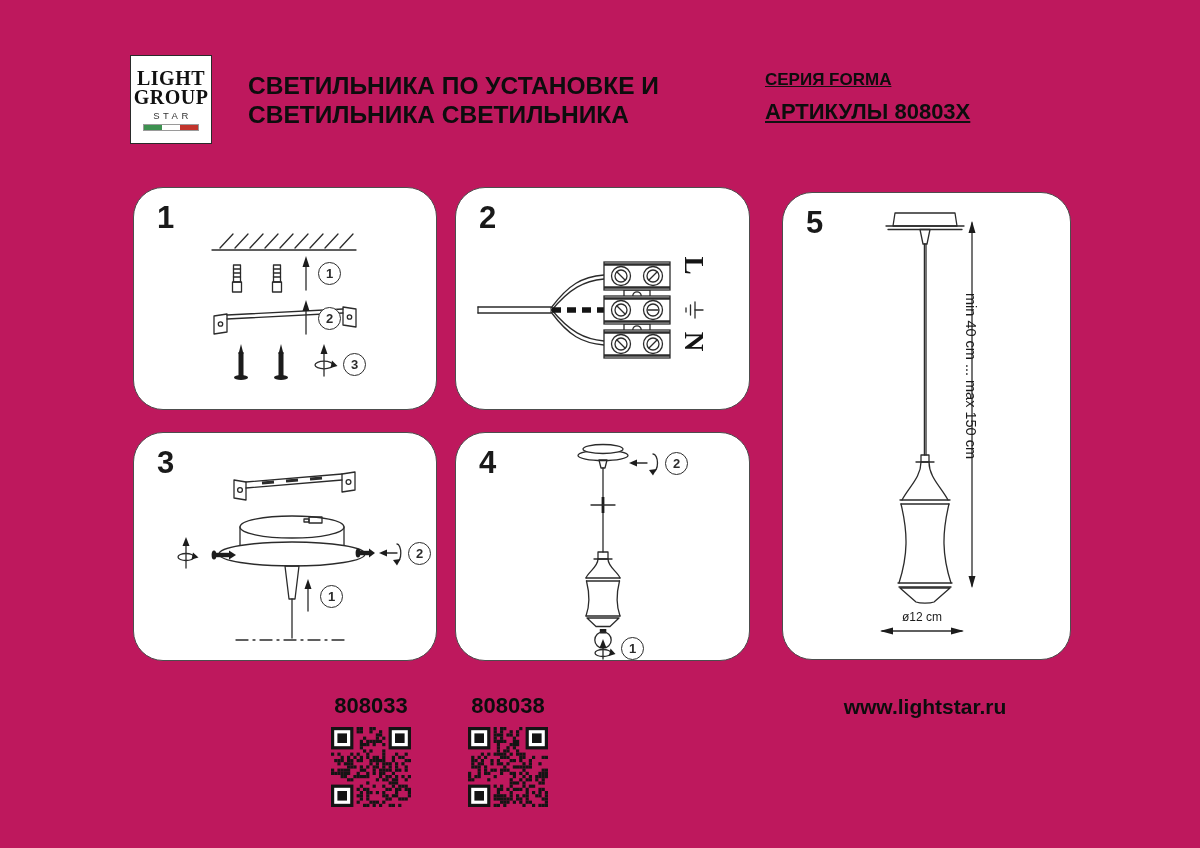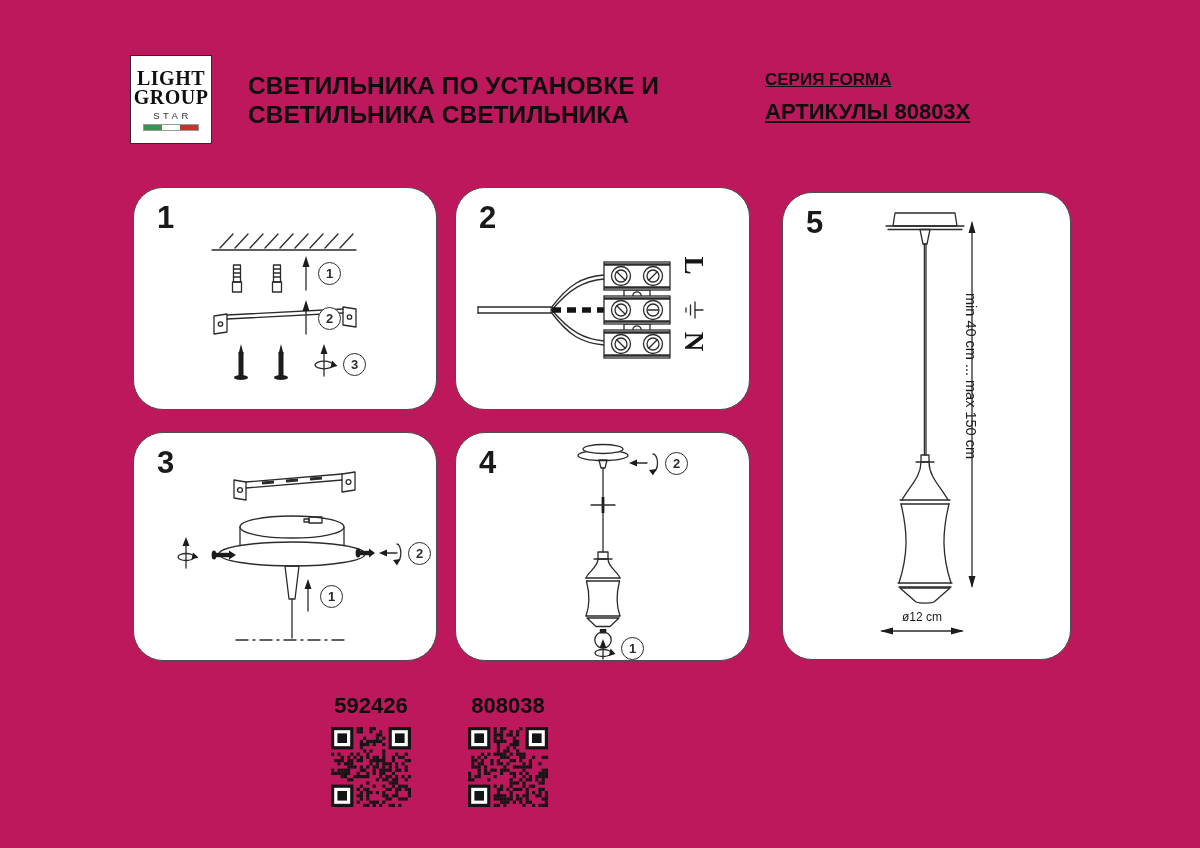--- a/index.html
+++ b/index.html
@@ -326,21 +326,21 @@
       <polygon class="fl" points="185.5,383 189,395 192.5,383"></polygon>
 
       <line class="ln" x1="99" y1="438" x2="179" y2="438"></line>
       <polygon class="fl" points="110,434.5 97,438 110,441.5"></polygon>
       <polygon class="fl" points="168,434.5 181,438 168,441.5"></polygon>
     </svg>
     <span class="dim-v">min 40 cm ... max 150 cm</span>
     <span class="dim-d">ø12 cm</span>
   </div>
 
-  <span class="art-label" style="left:321px;top:693px">592426</span>
+  <span class="art-label" style="left:321px;top:693px">808033</span>
   <span class="art-label" style="left:458px;top:693px">808038</span>
   <div class="qr" style="left:331px;top:727px"><svg width="80" height="80" viewBox="0 0 80 80" fill="#141414" xmlns="http://www.w3.org/2000/svg">
         <rect x="25.60" y="0.00" width="3.20" height="3.20"></rect>
         <rect x="28.80" y="0.00" width="3.20" height="3.20"></rect>
         <rect x="38.40" y="0.00" width="3.20" height="3.20"></rect>
         <rect x="41.60" y="0.00" width="3.20" height="3.20"></rect>
         <rect x="25.60" y="3.20" width="3.20" height="3.20"></rect>
         <rect x="28.80" y="3.20" width="3.20" height="3.20"></rect>
         <rect x="38.40" y="3.20" width="3.20" height="3.20"></rect>
         <rect x="48.00" y="3.20" width="3.20" height="3.20"></rect>
@@ -728,14 +728,15 @@
         <rect x="0" y="0" width="22.400000000000002" height="22.400000000000002"></rect>
         <rect fill="#fff" x="3.2" y="3.2" width="16" height="16"></rect>
         <rect x="6.4" y="6.4" width="9.600000000000001" height="9.600000000000001"></rect>
         <rect x="57.6" y="0" width="22.400000000000002" height="22.400000000000002"></rect>
         <rect fill="#fff" x="60.800000000000004" y="3.2" width="16" height="16"></rect>
         <rect x="64" y="6.4" width="9.600000000000001" height="9.600000000000001"></rect>
         <rect x="0" y="57.6" width="22.400000000000002" height="22.400000000000002"></rect>
         <rect fill="#fff" x="3.2" y="60.800000000000004" width="16" height="16"></rect>
         <rect x="6.4" y="64" width="9.600000000000001" height="9.600000000000001"></rect>
       </svg></div>
+  <div class="site">www.lightstar.ru</div>
 
 </div>
 
 </body></html>

